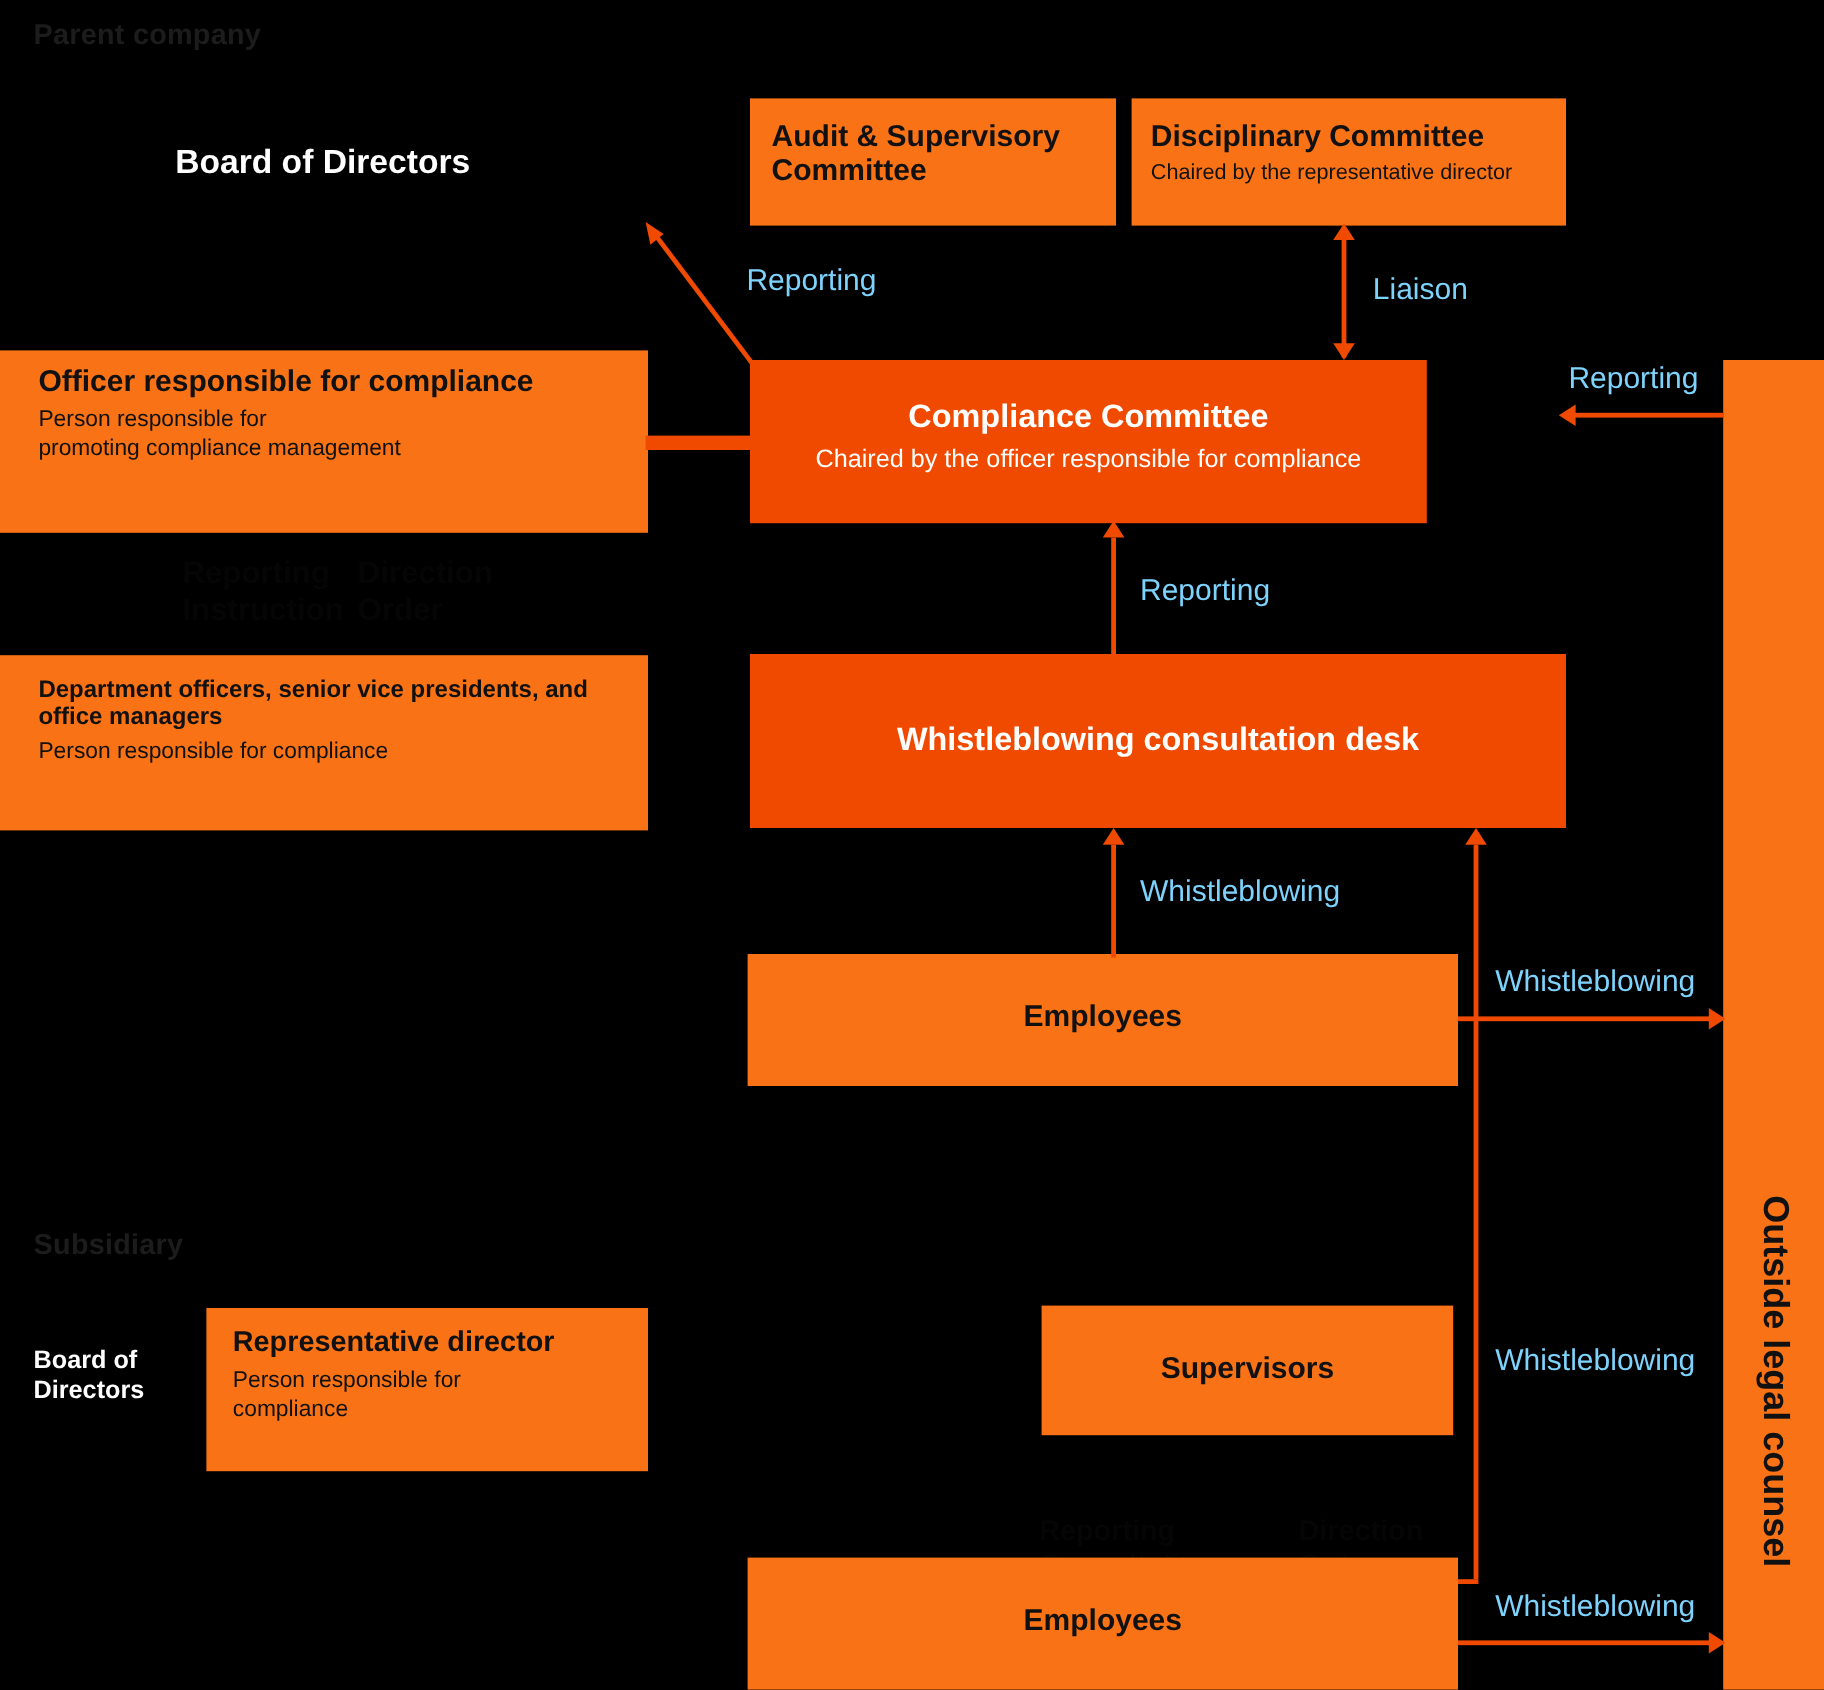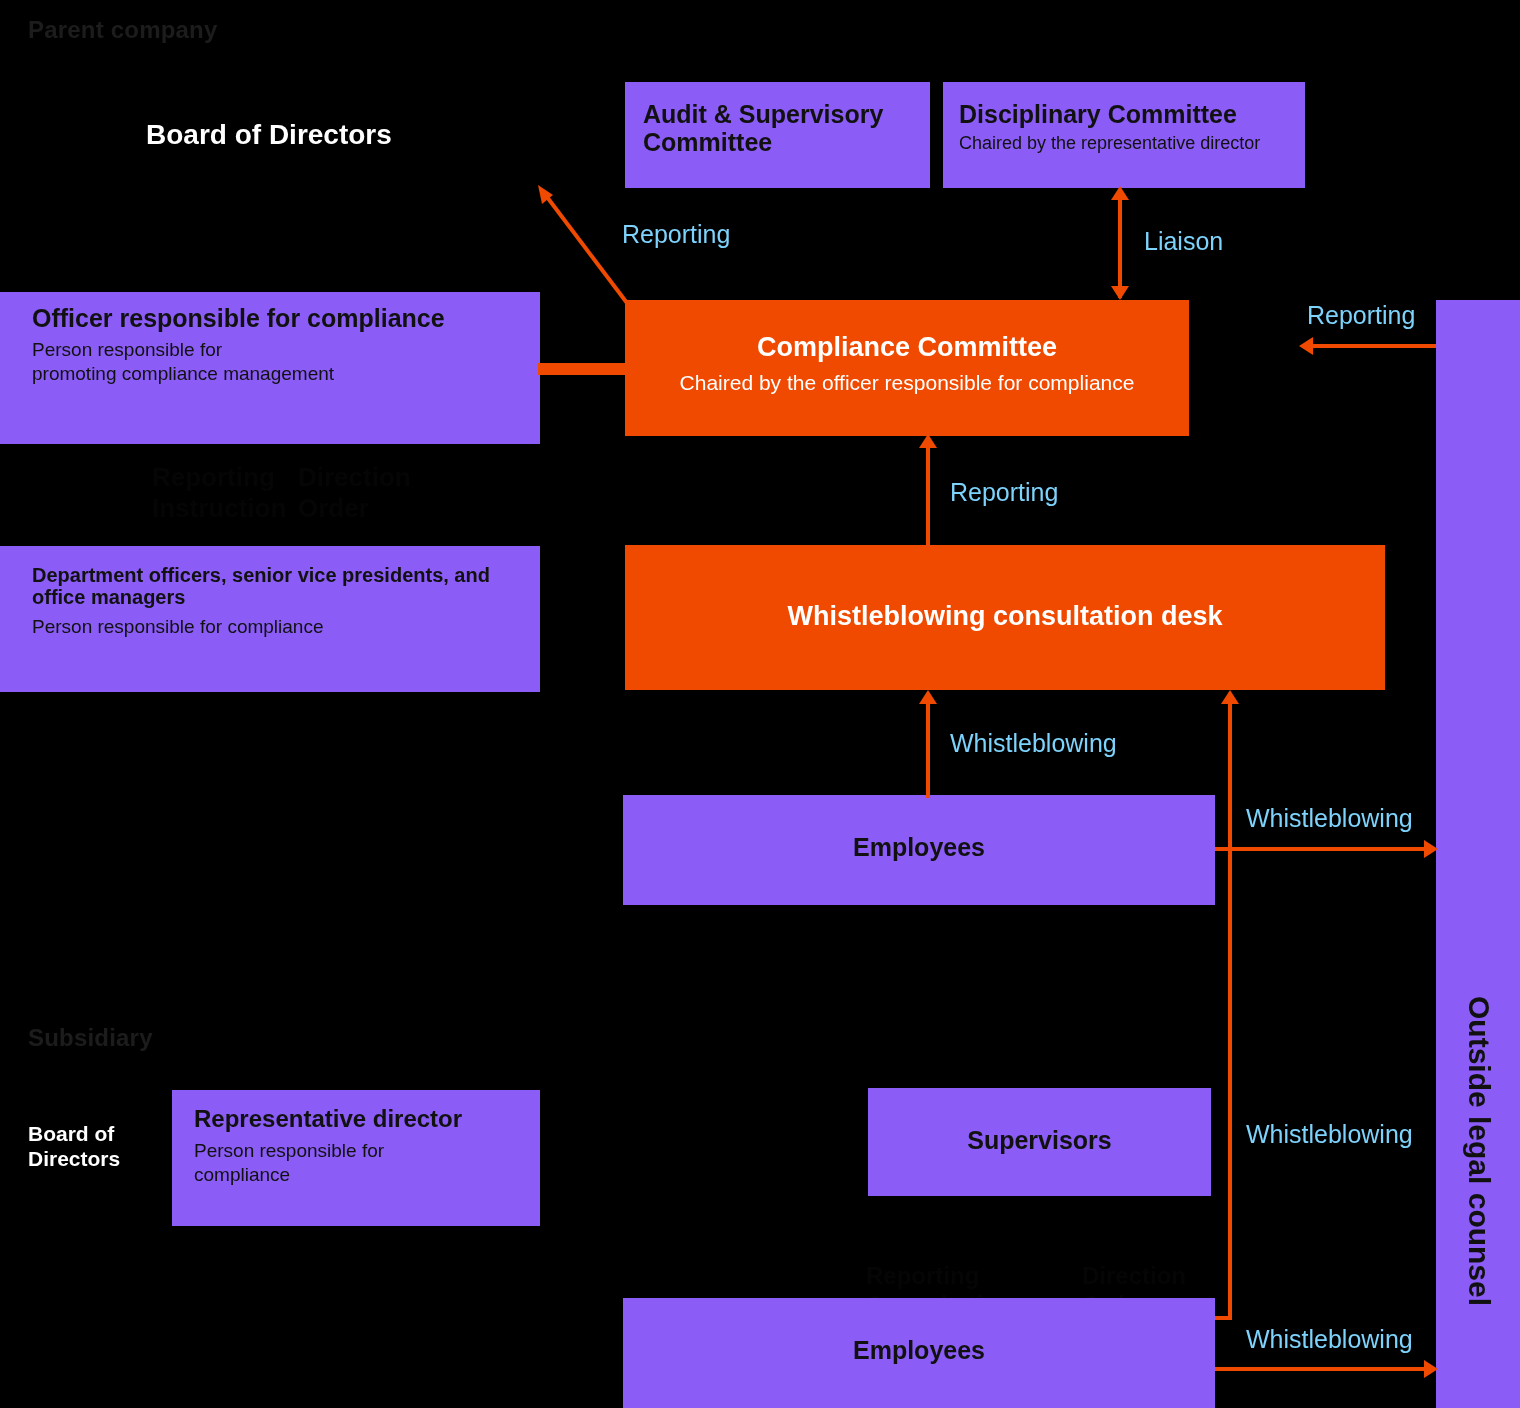--- a/index.html
+++ b/index.html
@@ -1,21 +1,21 @@
 <!DOCTYPE html>
 <html><head>
 <meta charset="utf-8">
 <style>
   html,body{margin:0;padding:0;background:#000;}
   body{width:1520px;height:1408px;position:relative;overflow:hidden;
        font-family:"Liberation Sans", sans-serif;}
   .stage{position:absolute;inset:0;width:1520px;height:1408px;}
 
   
-  .box{position:absolute;box-sizing:border-box;background:#8b5cf6;color:#111;}
+  .box{position:absolute;box-sizing:border-box;background:#f97316;color:#111;}
   .box.orange{background:#EF4A00;color:#fff;}
   .box .ttl{font-weight:bold;line-height:1.12;}
   .box .sub{font-weight:normal;line-height:1.28;}
 
   
   .section-label{position:absolute;font-weight:bold;font-size:24px;color:#1c1c1c;letter-spacing:.2px;}
 
   
   .black-head{position:absolute;font-weight:bold;color:#fff;line-height:1.18;}
 
@@ -69,21 +69,21 @@
   <div class="ghost" style="left:298px;top:462px;font-size:26px;">Direction
 Order</div>
 
   <div class="box orange" style="left:625px;top:300px;width:564px;height:136px;">
     <div style="position:absolute;left:0;right:0;top:32px;text-align:center;">
       <div class="ttl" style="font-size:27px;">Compliance Committee</div>
       <div class="sub" style="font-size:21px;margin-top:8px;">Chaired by the officer responsible for compliance</div>
     </div>
   </div>
 
-  <div class="box orange" style="left:625px;top:545px;width:760px;height:145px;">
+  <div class="box orange" style="left:625px;top:545px;width:680px;height:145px;">
     <div style="position:absolute;left:0;right:0;top:56px;text-align:center;">
       <div class="ttl" style="font-size:27px;">Whistleblowing consultation desk</div>
     </div>
   </div>
 
   <div class="box" style="left:623px;top:795px;width:592px;height:110px;">
     <div style="position:absolute;left:0;right:0;top:38px;text-align:center;">
       <div class="ttl" style="font-size:25px;">Employees</div>
     </div>
   </div>

